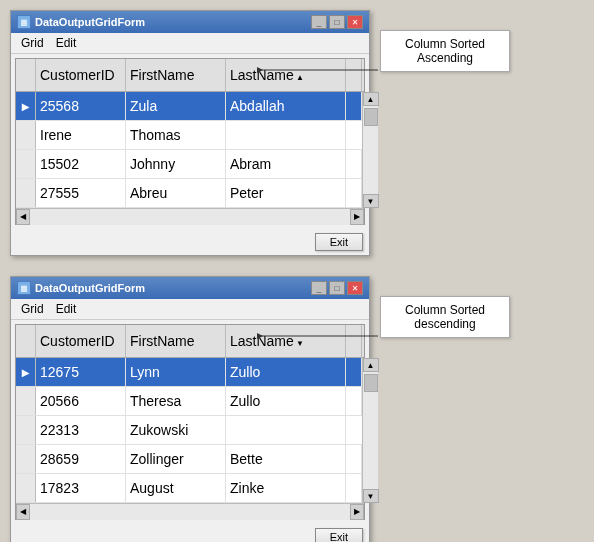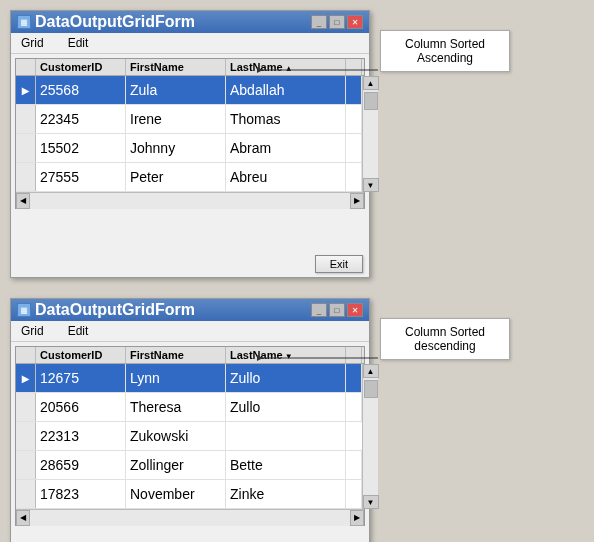--- a/index.html
+++ b/index.html
@@ -51,21 +51,21 @@
       background: #7ab0e8;
       border: 1px solid #4a7abf;
       display: flex;
       align-items: center;
       justify-content: center;
       font-size: 8px;
       color: white;
     }
 
     .title-text {
-      font-size: 16px;
+      font-size: 11px;
       font-weight: bold;
     }
 
     .title-buttons {
       display: flex;
       gap: 2px;
     }
 
     .title-btn {
       width: 16px;
@@ -82,21 +82,21 @@
 
     .title-btn.close {
       background: #e05050;
       color: white;
     }
 
     .menu-bar {
       background: #f0f0f0;
       padding: 2px 4px;
       display: flex;
-      gap: 12px;
+      gap: 0;
       border-bottom: 1px solid #ccc;
     }
 
     .menu-item {
       padding: 1px 6px;
       font-size: 12px;
       cursor: pointer;
     }
 
     .grid-container {
@@ -106,23 +106,23 @@
     }
 
     .grid-header {
       display: grid;
       grid-template-columns: 20px 90px 100px 120px 16px;
       background: #e0e0e0;
       border-bottom: 1px solid #aaa;
     }
 
     .header-cell {
-      padding: 2px 4px;
-      font-size: 11px;
-      font-weight: bold;
+      padding: 8px 4px;
+      font-size: 14px;
+      font-weight: normal;
       border-right: 1px solid #bbb;
       white-space: nowrap;
       overflow: hidden;
     }
 
     .header-cell.sorted-asc::after {
       content: ' ▲';
       font-size: 8px;
     }
 
@@ -197,21 +197,20 @@
       background: #f0f0f0;
     }
 
     .exit-btn {
       background: linear-gradient(to bottom, #f5f5f5, #e0e0e0);
       border: 1px solid #888;
       padding: 2px 14px;
       font-size: 11px;
       cursor: pointer;
       box-shadow: 1px 1px 2px rgba(0,0,0,0.2);
-      margin-top: 38px;
     }
 
     .top-group {
       position: relative;
     }
 
     .bottom-group {
       position: relative;
     }
   </style>
@@ -254,37 +253,36 @@
           <div style="flex:1;">
             <div class="grid-row selected">
               <div class="row-indicator">▶</div>
               <div class="cell">25568</div>
               <div class="cell">Zula</div>
               <div class="cell">Abdallah</div>
               <div class="cell"></div>
             </div>
             <div class="grid-row">
               <div class="row-indicator"></div>
-              <div class="cell">22345</div>
               <div class="cell">Irene</div>
               <div class="cell">Thomas</div>
               <div class="cell"></div>
             </div>
             <div class="grid-row">
               <div class="row-indicator"></div>
               <div class="cell">15502</div>
               <div class="cell">Johnny</div>
               <div class="cell">Abram</div>
               <div class="cell"></div>
             </div>
             <div class="grid-row">
               <div class="row-indicator"></div>
               <div class="cell">27555</div>
+              <div class="cell">Abreu</div>
               <div class="cell">Peter</div>
-              <div class="cell">Abreu</div>
               <div class="cell"></div>
             </div>
           </div>
 
           <div style="width:16px; background:#e8e8e8; border-left:1px solid #bbb; display:flex; flex-direction:column; align-items:center;">
             <div style="width:16px;height:14px;background:#d0d0d0;border:1px solid #aaa;display:flex;align-items:center;justify-content:center;font-size:8px;">▲</div>
             <div style="width:14px;height:18px;background:#c0c0c0;border:1px solid #aaa;margin-top:2px;"></div>
             <div style="flex:1;"></div>
             <div style="width:16px;height:14px;background:#d0d0d0;border:1px solid #aaa;display:flex;align-items:center;justify-content:center;font-size:8px;">▼</div>
           </div>
@@ -373,21 +371,21 @@
             <div class="grid-row">
               <div class="row-indicator"></div>
               <div class="cell">28659</div>
               <div class="cell">Zollinger</div>
               <div class="cell">Bette</div>
               <div class="cell"></div>
             </div>
             <div class="grid-row">
               <div class="row-indicator"></div>
               <div class="cell">17823</div>
-              <div class="cell">November</div>
+              <div class="cell">August</div>
               <div class="cell">Zinke</div>
               <div class="cell"></div>
             </div>
           </div>
 
           <div style="width:16px; background:#e8e8e8; border-left:1px solid #bbb; display:flex; flex-direction:column; align-items:center;">
             <div style="width:16px;height:14px;background:#d0d0d0;border:1px solid #aaa;display:flex;align-items:center;justify-content:center;font-size:8px;">▲</div>
             <div style="width:14px;height:18px;background:#c0c0c0;border:1px solid #aaa;margin-top:2px;"></div>
             <div style="flex:1;"></div>
             <div style="width:16px;height:14px;background:#d0d0d0;border:1px solid #aaa;display:flex;align-items:center;justify-content:center;font-size:8px;">▼</div>

